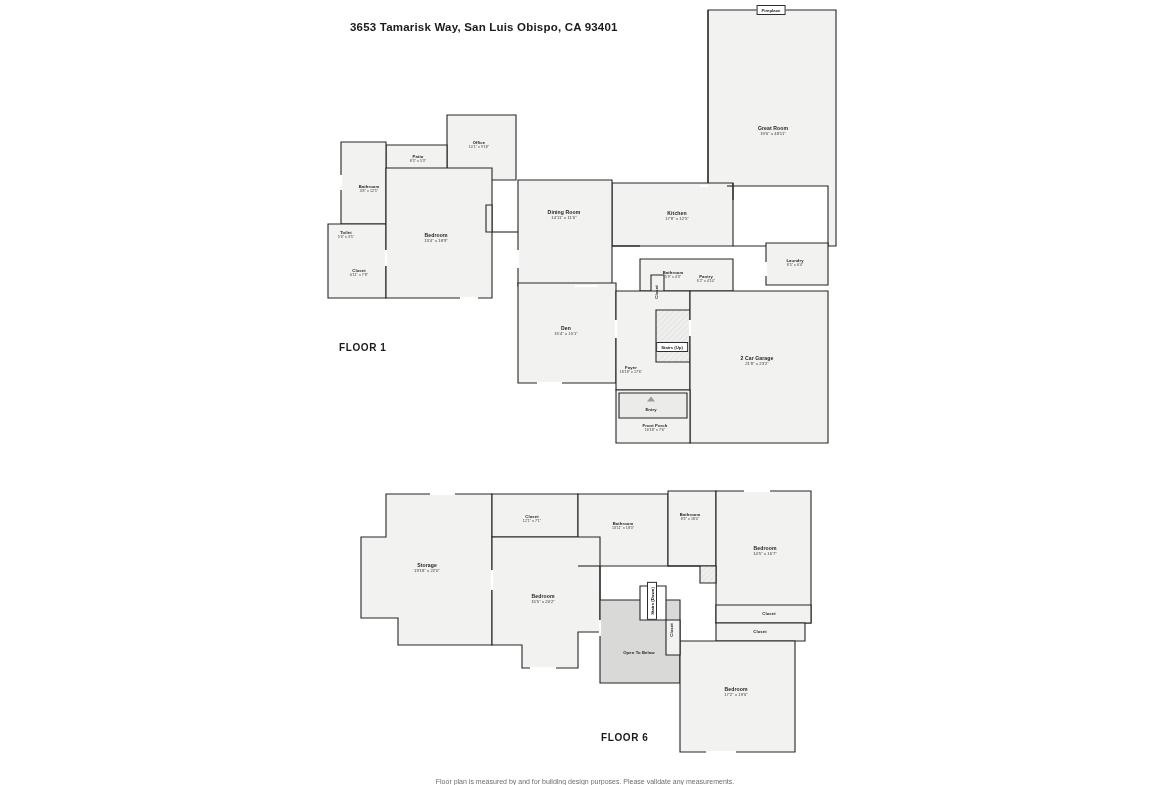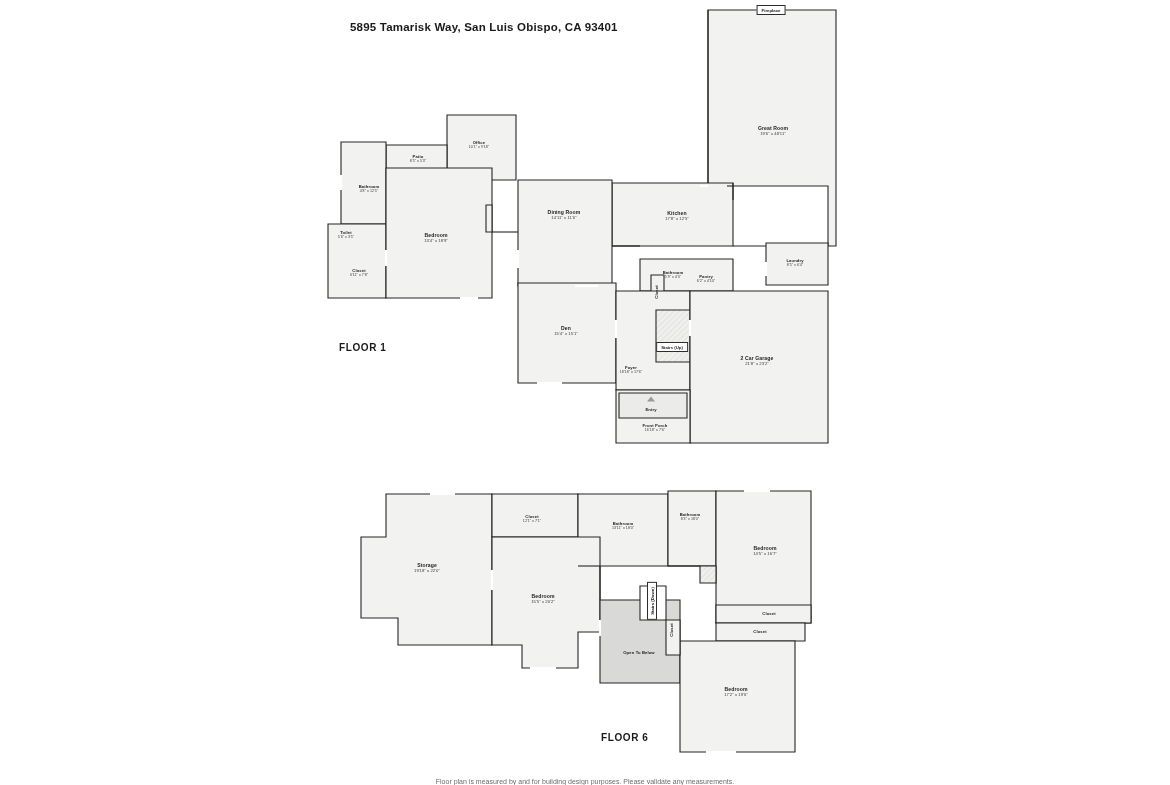--- a/index.html
+++ b/index.html
@@ -100,21 +100,21 @@
     border-right: 4px solid transparent;
     border-bottom: 5px solid #9a9a9a;
   }
   svg { display: block; }
 </style>
 </head>
 <body>
 
 <div id="stage">
 
-  <div class="title">5895 Tamarisk Way, San Luis Obispo, CA 93401</div>
+  <div class="title">3653 Tamarisk Way, San Luis Obispo, CA 93401</div>
 
   <svg width="1170" height="785" viewBox="0 0 1170 785">
     <defs>
       <pattern id="hatch" width="4" height="4" patternUnits="userSpaceOnUse" patternTransform="rotate(45)">
         <rect width="4" height="4" fill="#efefed"></rect>
         <line x1="0" y1="0" x2="0" y2="4" stroke="#c9c9c5" stroke-width="0.7"></line>
       </pattern>
     </defs>
 
     <g fill="#f2f2f0" stroke="#262626" stroke-width="1.1" stroke-linejoin="miter">

